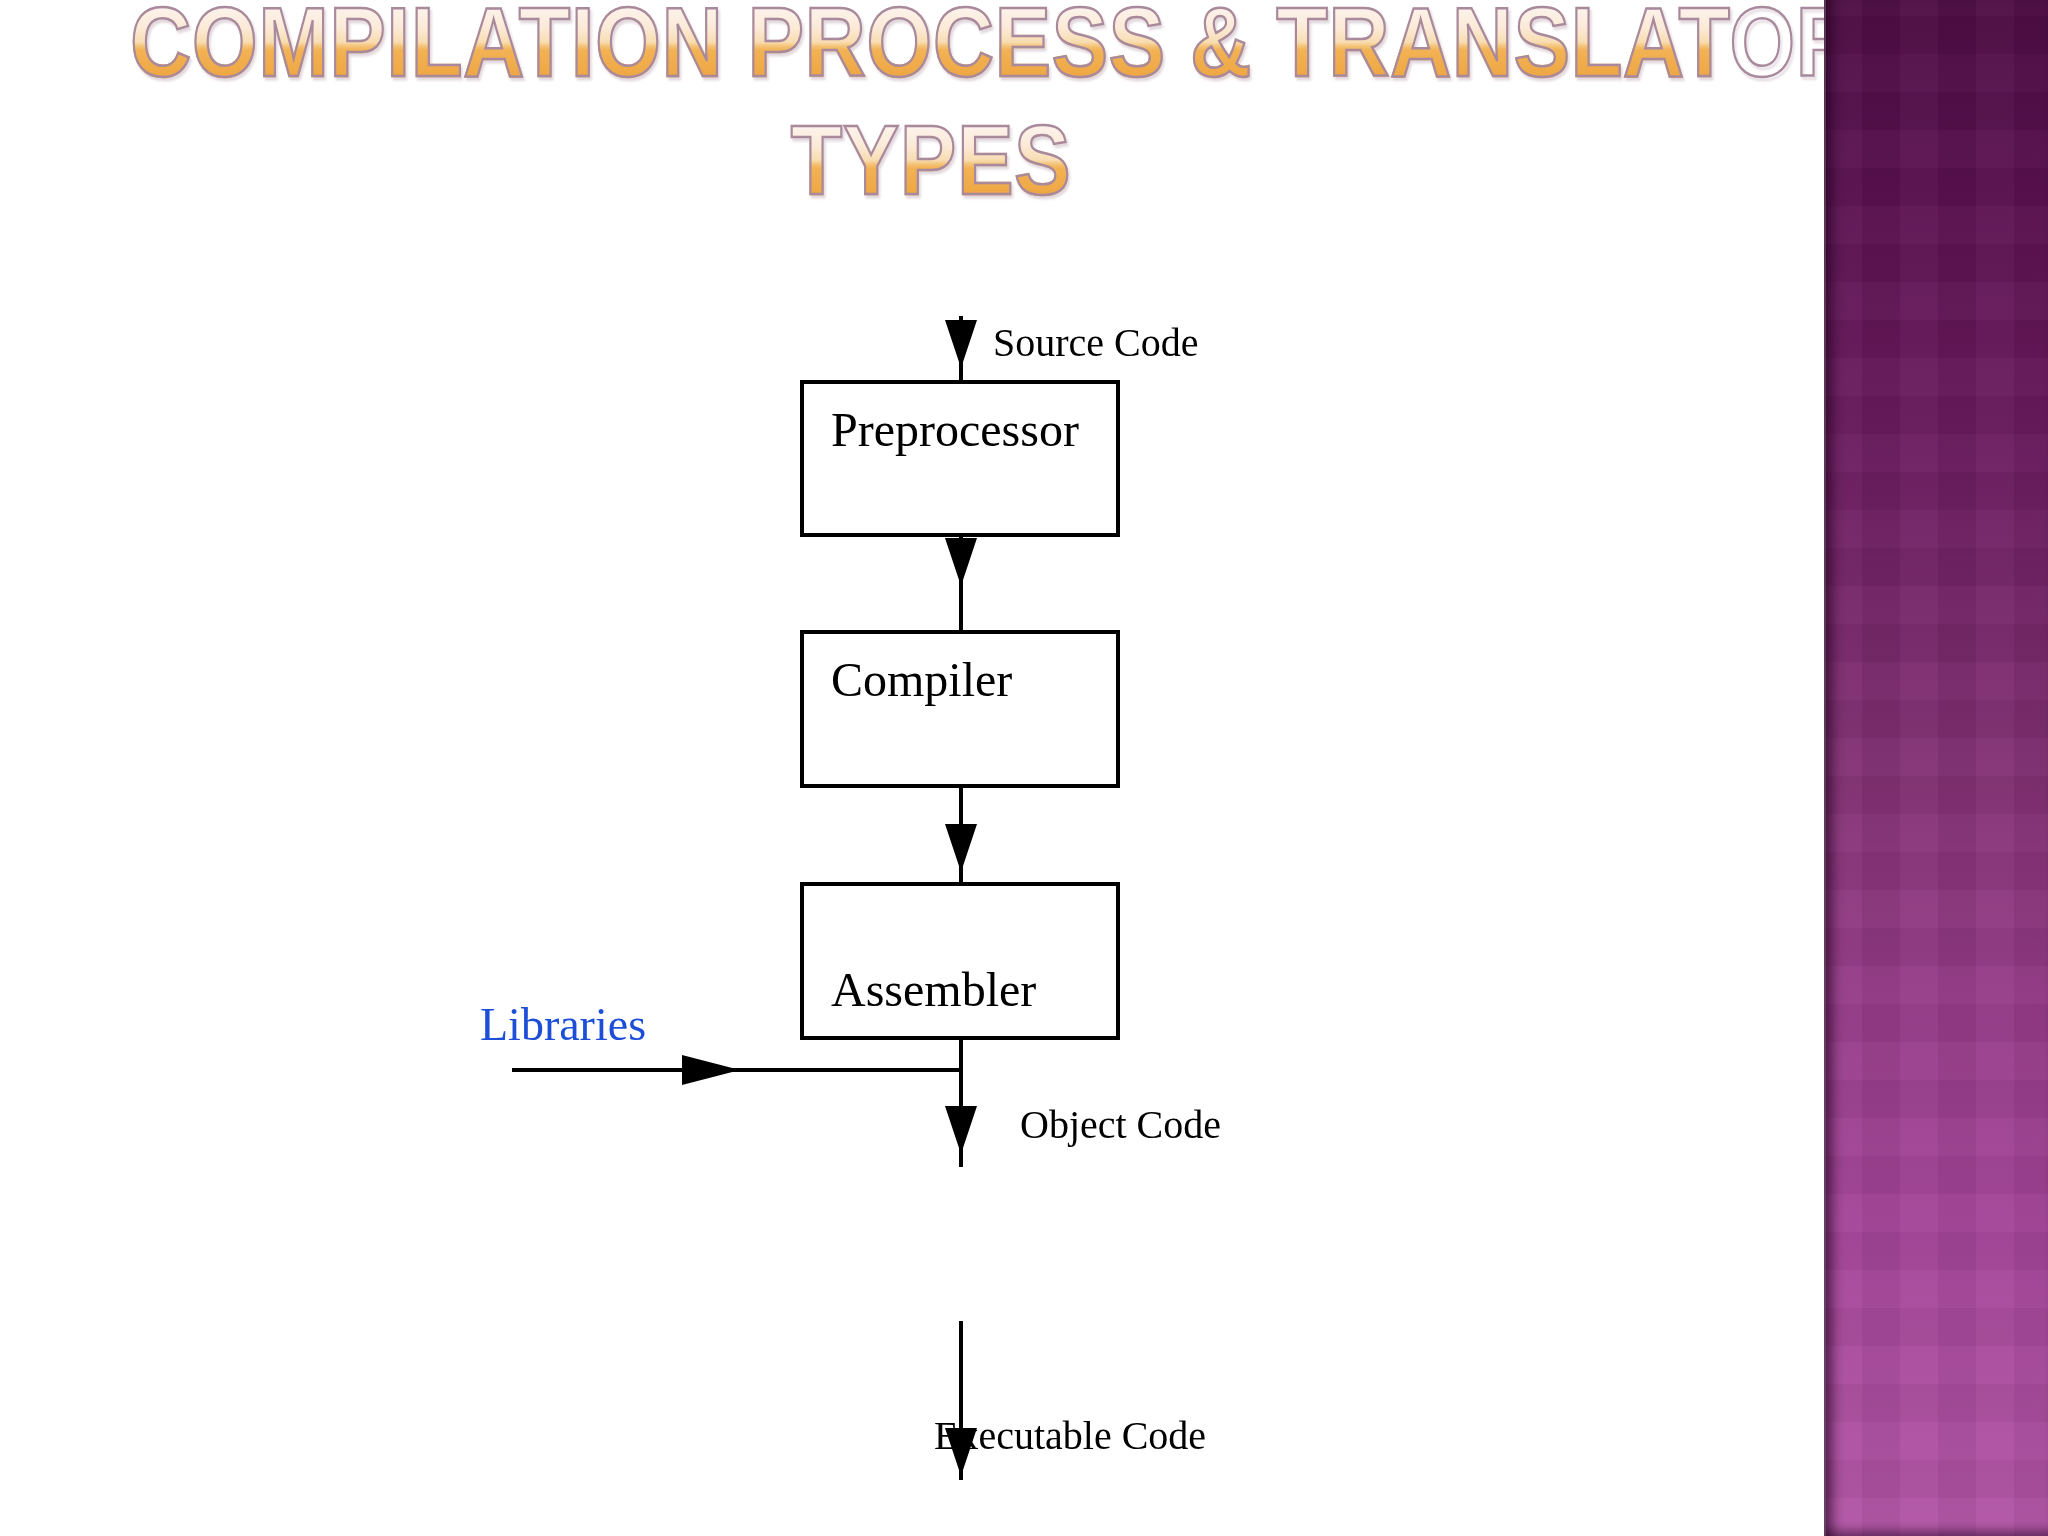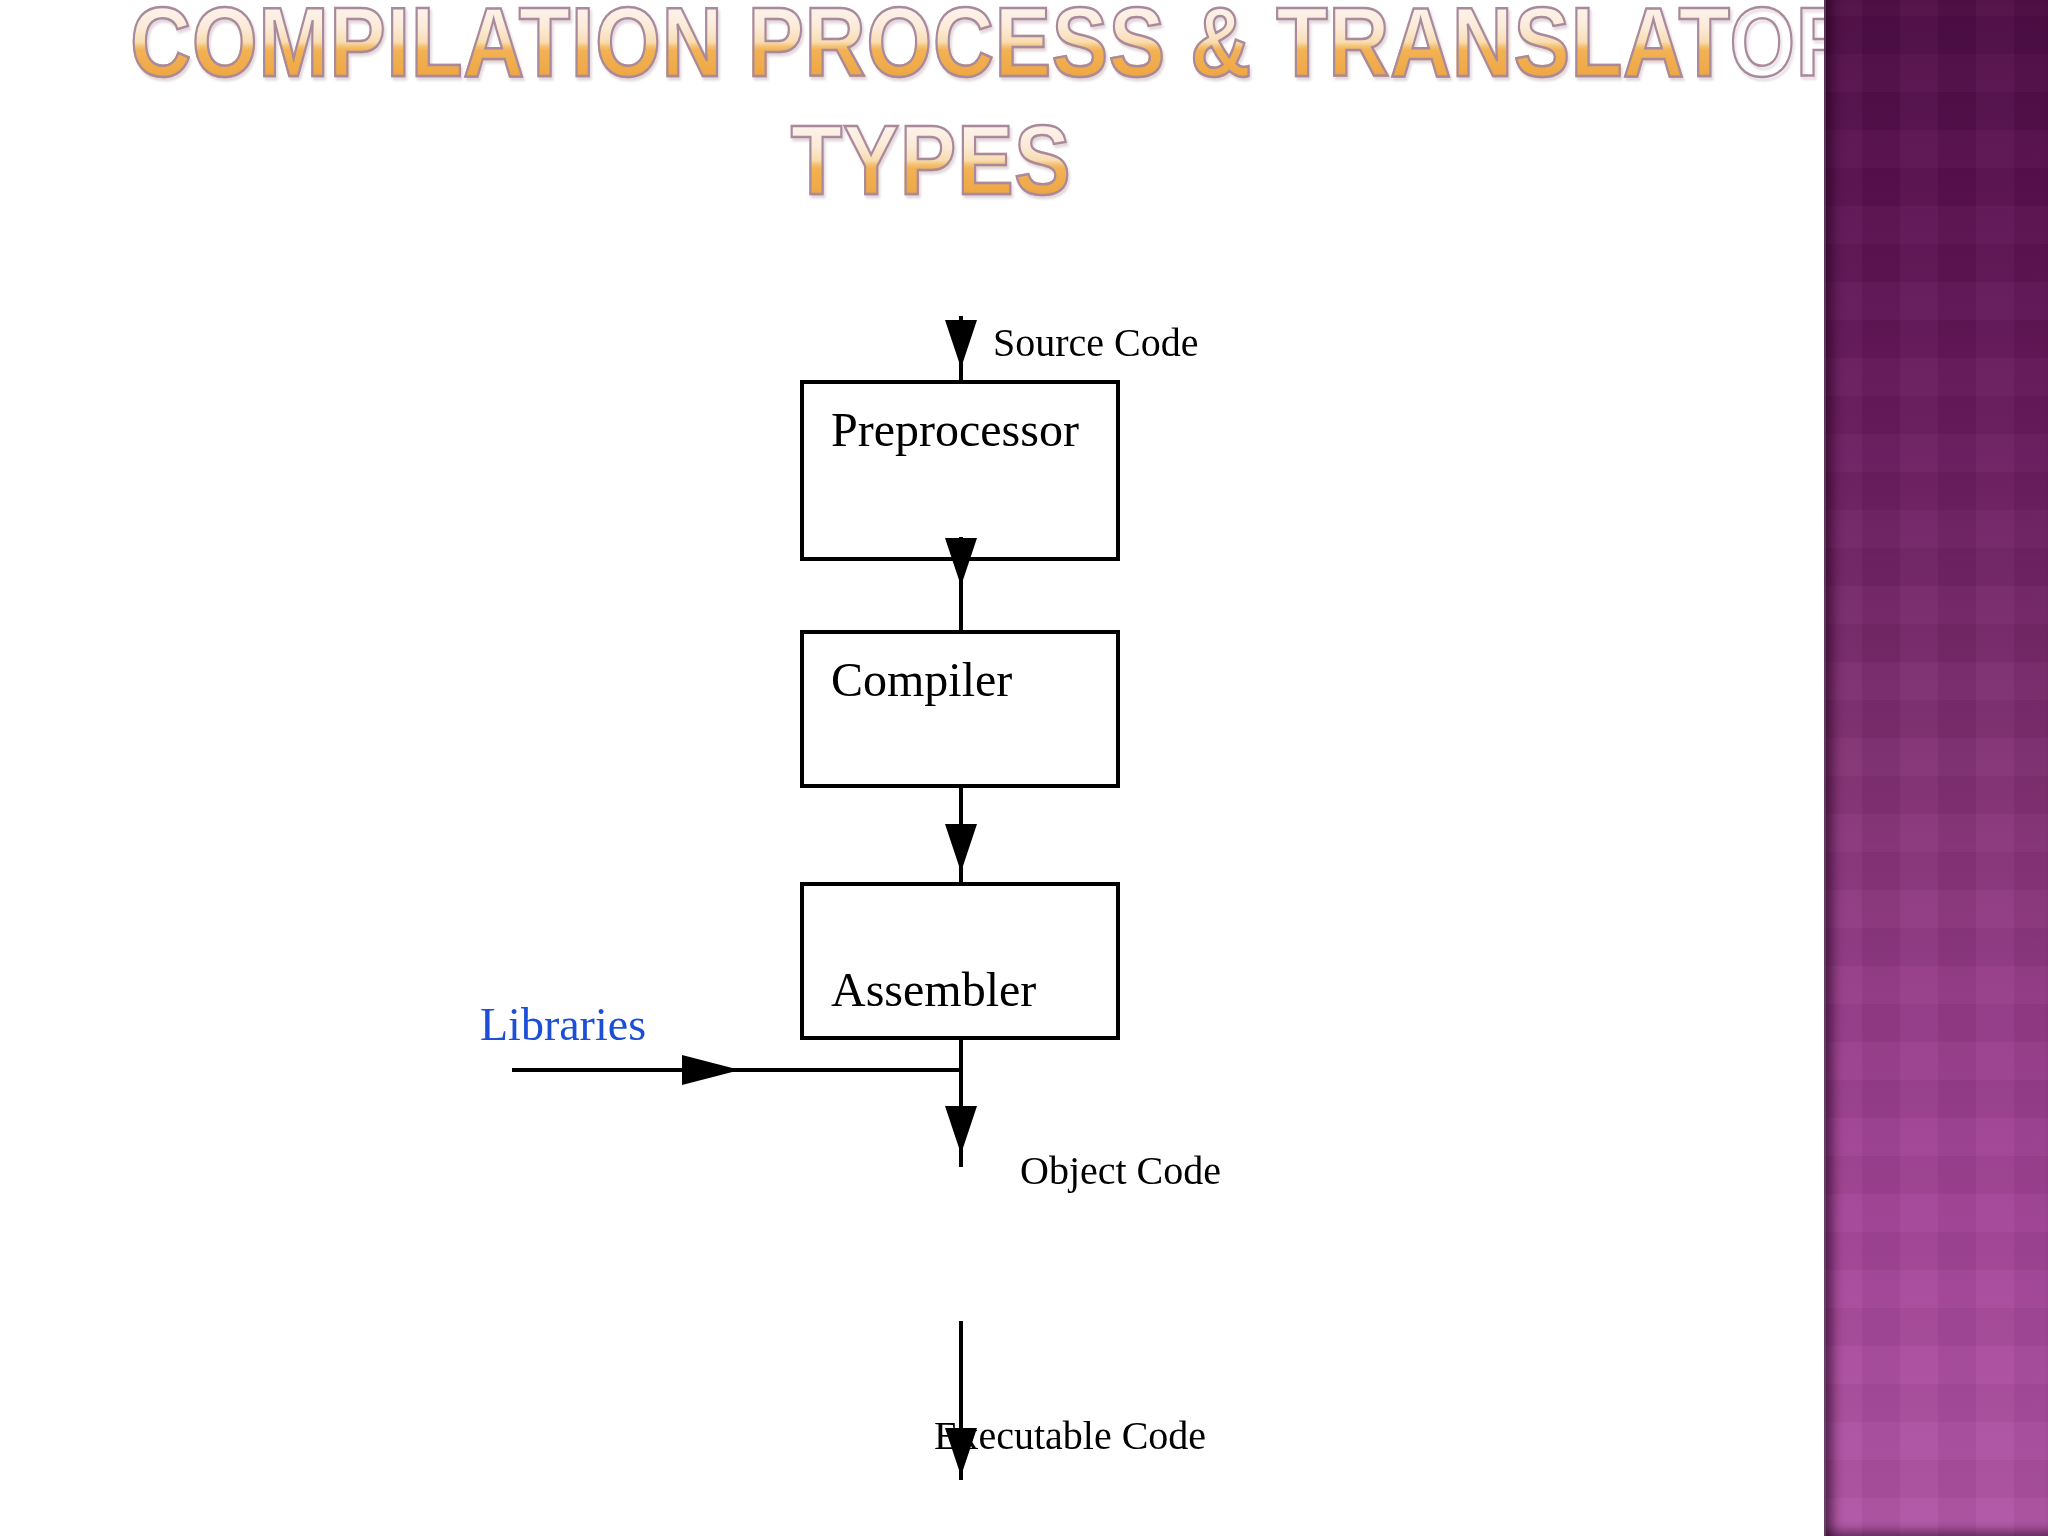--- a/index.html
+++ b/index.html
@@ -107,38 +107,38 @@
     <div class="title-line">COMPILATION PROCESS &amp; TRANSLATOR</div>
     <div class="title-line">TYPES</div>
   </div>
 
   <div class="accent-band"></div>
 
   <div class="vline" style="left:959px;top:316px;height:64px;"></div>
   <div class="arrow-down" style="left:945px;top:320px;"></div>
   <div class="flow-label" style="left:993px;top:315px;">Source Code</div>
 
-  <div class="node-box" style="top:380px;height:181px;">Preprocessor</div>
+  <div class="node-box" style="top:380px;height:157px;">Preprocessor</div>
 
   <div class="vline" style="left:959px;top:537px;height:94px;"></div>
   <div class="arrow-down" style="left:945px;top:538px;"></div>
 
   <div class="node-box" style="top:630px;">Compiler</div>
 
   <div class="vline" style="left:959px;top:788px;height:96px;"></div>
   <div class="arrow-down" style="left:945px;top:824px;"></div>
 
   <div class="node-box low-label" style="top:882px;">Assembler</div>
 
   <div class="side-label" style="left:480px;top:998px;">Libraries</div>
   <div class="hline" style="left:512px;top:1068px;width:449px;"></div>
   <div class="arrow-right" style="left:682px;top:1055px;"></div>
 
   <div class="vline" style="left:959px;top:1038px;height:129px;"></div>
   <div class="arrow-down" style="left:945px;top:1106px;"></div>
-  <div class="flow-label" style="left:1020px;top:1097px;margin-top:46px;">Object Code</div>
+  <div class="flow-label" style="left:1020px;top:1097px;">Object Code</div>
 
 
   <div class="vline" style="left:959px;top:1321px;height:159px;"></div>
   <div class="arrow-down" style="left:945px;top:1428px;"></div>
   <div class="flow-label" style="left:934px;top:1408px;">Executable Code</div>
 
 </div>
 
 </body></html>

